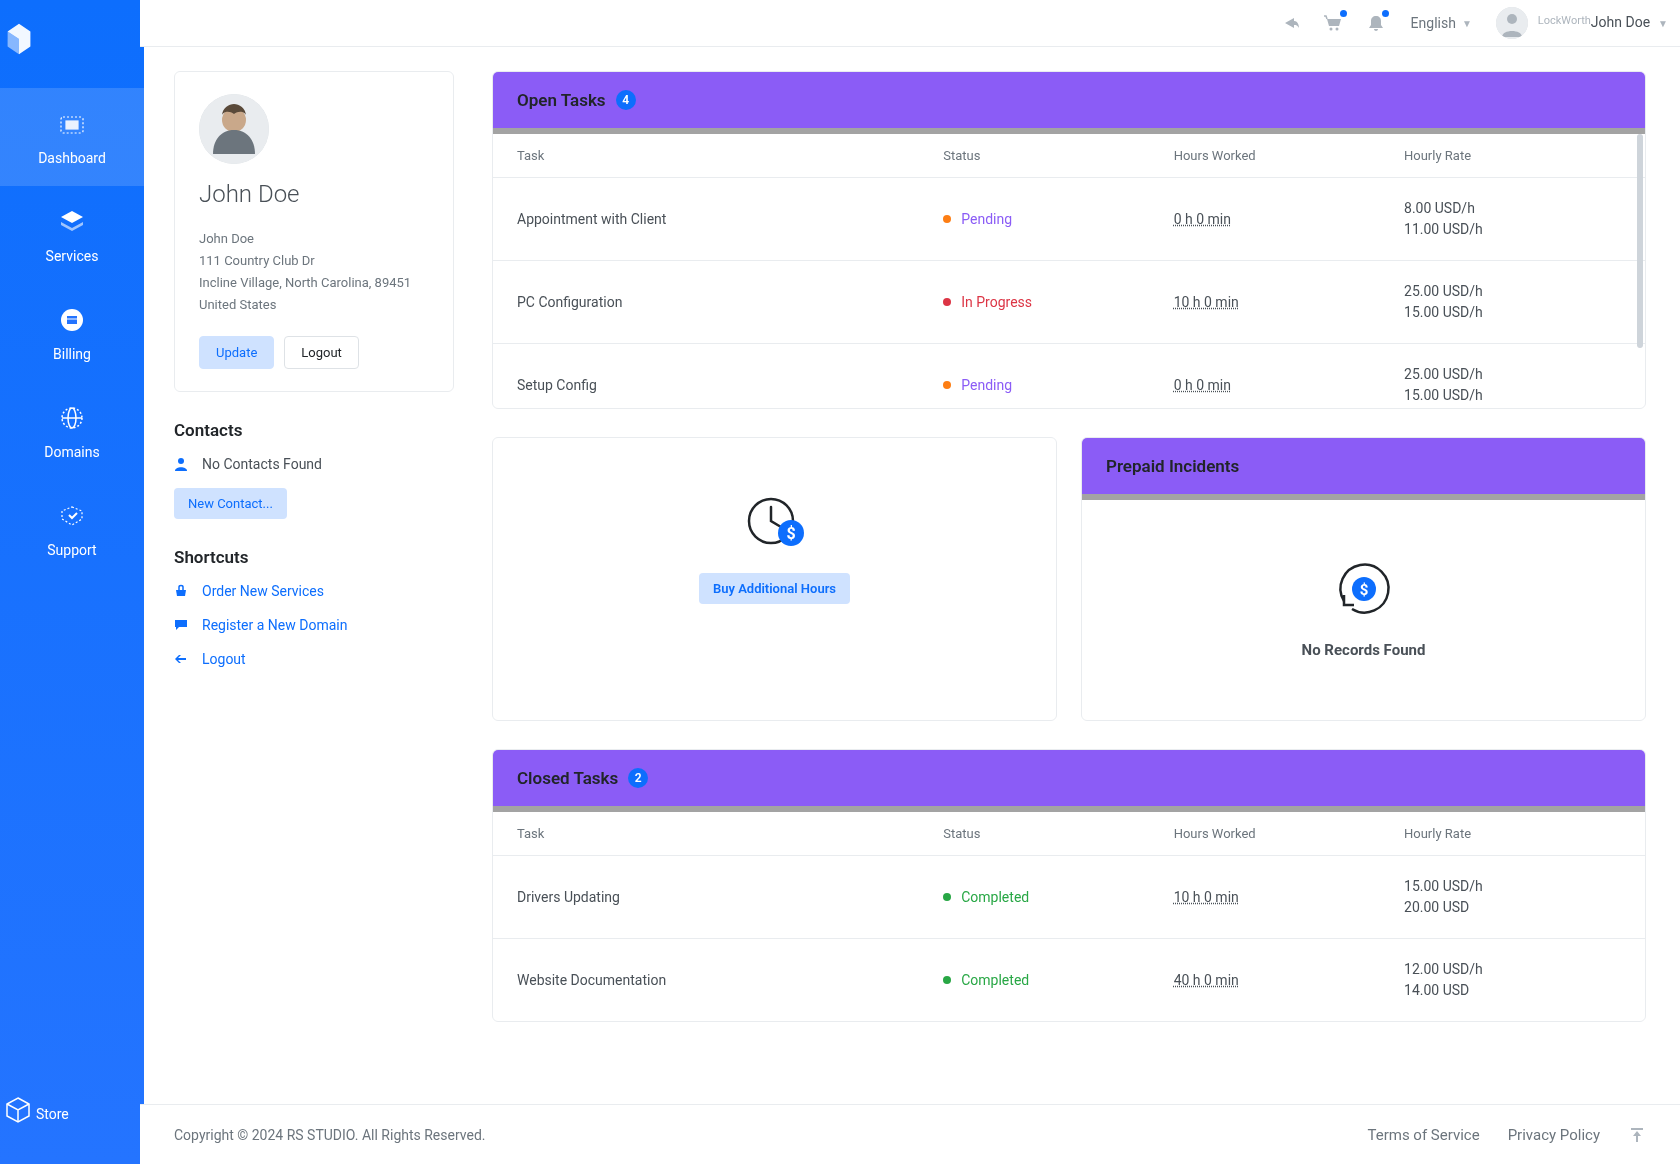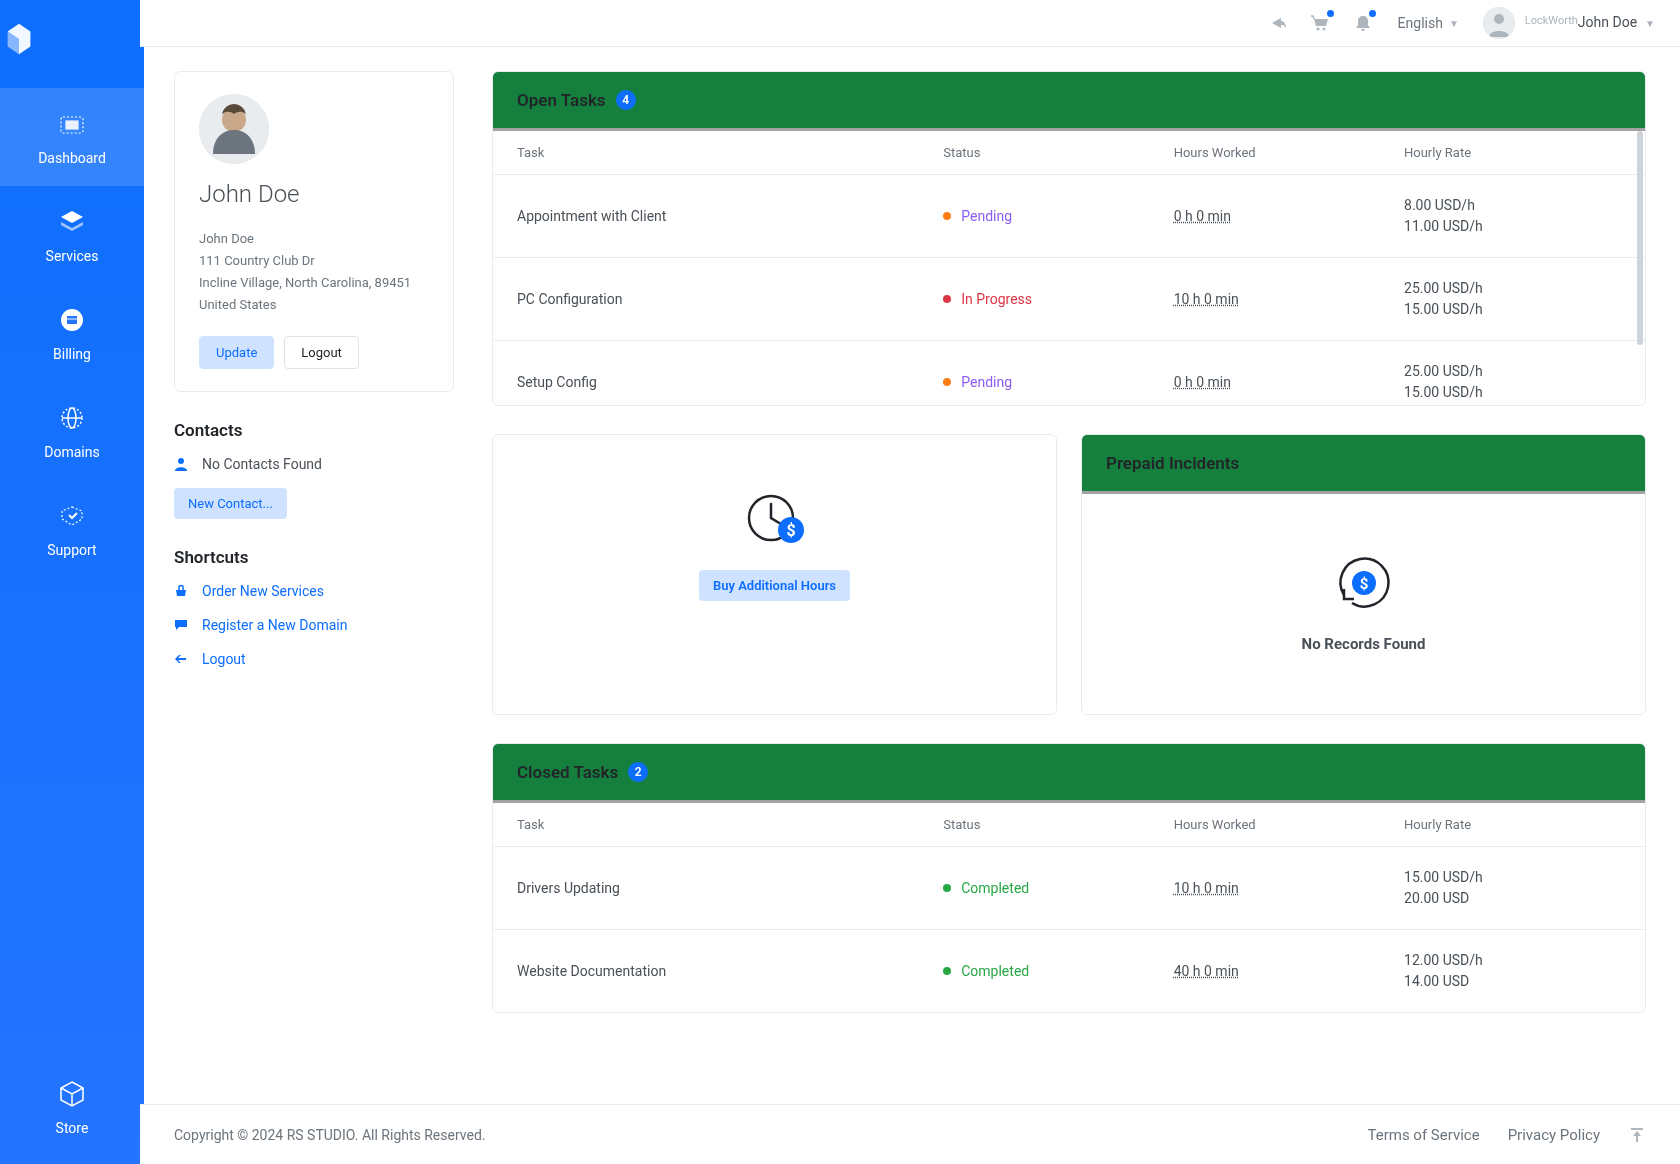--- a/index.html
+++ b/index.html
@@ -6,26 +6,26 @@
 body { font-family: -apple-system, BlinkMacSystemFont, "Segoe UI", Roboto, sans-serif; background: #fff; color: #333; font-size: 14px; width: 1680px; height: 1164px; overflow: hidden; }
 
 
 .sidebar { position: fixed; left: 0; top: 0; bottom: 0; width: 144px; background: linear-gradient(180deg, #0d6efd, #2474ff); color: #fff; display: flex; flex-direction: column; padding-top: 20px; }
 .sidebar .logo { width: 38px; height: 38px; margin-bottom: 30px; }
 .sidebar .nav-item { display: flex; flex-direction: column; align-items: center; padding: 18px 0 20px; width: 100%; cursor: pointer; }
 .sidebar .nav-item.active { background: rgba(255,255,255,0.15); }
 .sidebar .nav-item .icon { width: 36px; height: 36px; margin-bottom: 8px; display: flex; align-items: center; justify-content: center; }
 .sidebar .nav-item .label { font-size: 14px; font-weight: 400; }
 .sidebar .spacer { flex: 1; }
-.sidebar .store-item { display: flex; flex-direction: column; align-items: center; padding: 20px 0 28px; width: 100%; cursor: pointer; }
+.sidebar .store-item { display: flex; flex-direction: row; align-items: center; padding: 20px 0 28px; width: 100%; cursor: pointer; }
 .sidebar .store-item .icon { width: 36px; height: 36px; margin-bottom: 8px; display:flex; align-items:center; justify-content:center;}
 .sidebar .store-item .label { font-size: 14px; }
 
 
-.topbar { position: fixed; top: 0; left: 140px; right: 0; height: 47px; border-bottom: 1px solid #e9ecef; display: flex; align-items: center; justify-content: flex-end; padding: 0 25px; background: #fff; }
+.topbar { position: fixed; top: 0; left: 140px; right: 0; height: 47px; border-bottom: 1px solid #e9ecef; display: flex; align-items: center; justify-content: flex-end; padding: 0 12px; background: #fff; }
 .topbar .tb-icon { width: 22px; height: 22px; margin: 0 10px; color: #adb5bd; position: relative; cursor: pointer; display:flex; align-items:center; justify-content:center; }
 .topbar .tb-icon .dot { position: absolute; top: -2px; right: -2px; width: 7px; height: 7px; border-radius: 50%; background: #0d6efd; }
 .topbar .lang { display: flex; align-items: center; margin: 0 14px; color: #6c757d; cursor: pointer; font-size: 14px; }
 .topbar .lang .chev { margin-left: 6px; color:#adb5bd; font-size:10px;}
 .topbar .user { display: flex; align-items: center; margin-left: 10px; cursor: pointer; }
 .topbar .user .avatar { width: 32px; height: 32px; border-radius: 50%; background: #dee2e6; margin-right: 10px; overflow:hidden; }
 .topbar .user .uinfo { display: flex; flex-direction: row; line-height: 1.1; }
 .topbar .user .uinfo .company { font-size: 11px; color: #adb5bd; }
 .topbar .user .uinfo .name { font-size: 14px; color: #495057; }
 .topbar .user .chev { margin-left: 8px; color:#adb5bd; font-size:10px; }
@@ -53,21 +53,21 @@
 .contacts .row { display: flex; align-items: center; color: #495057; font-size: 14px; margin-bottom: 16px; }
 .contacts .row .ic { color: #0d6efd; width: 20px; margin-right: 8px; }
 .btn-soft { display: inline-block; padding: 8px 14px; background: #cfe2ff; color: #0d6efd; border-radius: 4px; font-size: 13px; cursor: pointer; }
 
 
 .shortcuts .link { display: flex; align-items: center; color: #0d6efd; font-size: 14px; margin-bottom: 18px; cursor: pointer; }
 .shortcuts .link .ic { width: 20px; margin-right: 8px; }
 
 
 .panel { border: 1px solid #e9ecef; border-radius: 6px; margin-bottom: 28px; overflow: hidden; }
-.panel-head { background: #15803d; padding: 18px 24px; display: flex; border-bottom: 3px solid #a3a3a3; }
+.panel-head { background: #8b5cf6; padding: 18px 24px; display: flex; border-bottom: 6px solid #a3a3a3; }
 .panel-head .title { font-size: 17px; font-weight: 600; color: #212529; }
 .badge-count { display: inline-flex; align-items: center; justify-content: center; min-width: 20px; height: 20px; border-radius: 10px; background: #0d6efd; color: #fff; font-size: 12px; font-weight: 600; margin-left: 10px; padding: 0 6px; }
 
 
 .tbl { width: 100%; border-collapse: collapse; }
 .tbl th { text-align: left; font-size: 13px; font-weight: 400; color: #6c757d; padding: 14px 24px; border-bottom: 1px solid #e9ecef; background:#fff;}
 .tbl td { padding: 20px 24px; border-bottom: 1px solid #e9ecef; font-size: 14px; vertical-align: middle; }
 .tbl tr:last-child td { border-bottom: none; }
 .task-name { color: #495057; }
 .status { display: flex; align-items: center; }

